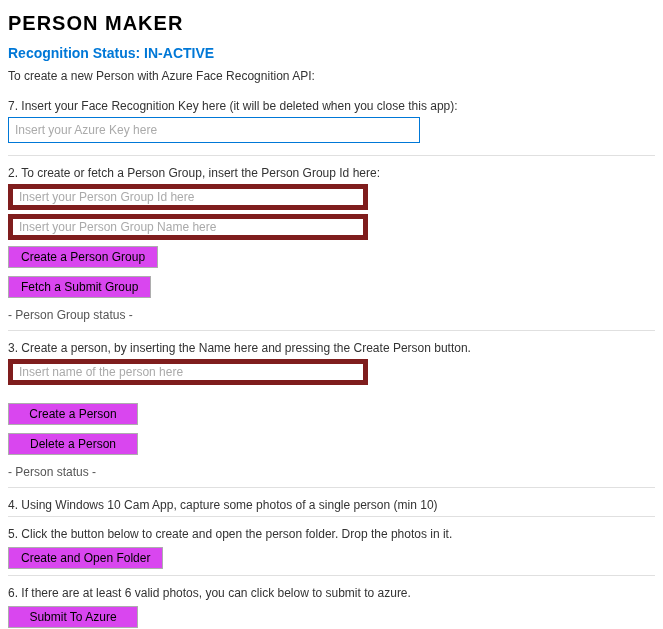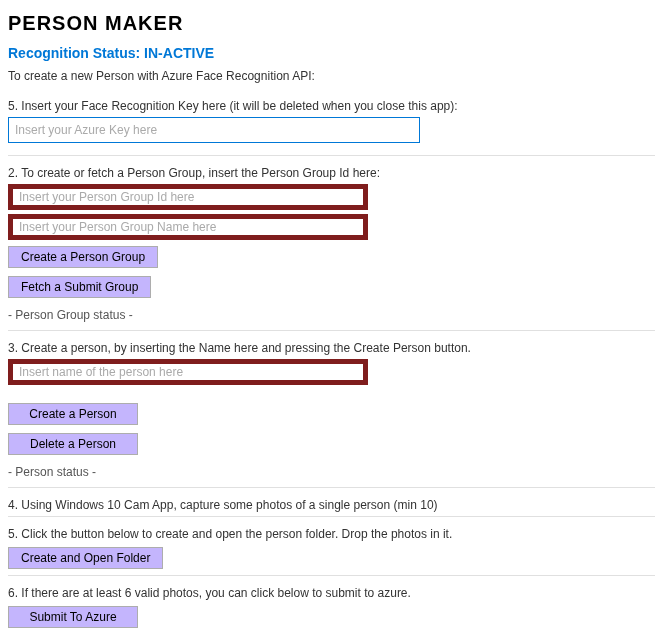--- a/index.html
+++ b/index.html
@@ -76,21 +76,21 @@
     }
 
     .text-input-normal::placeholder {
       color: #aaa;
     }
 
     .btn {
       display: inline-block;
       padding: 3px 12px;
       border: 1px solid #adadad;
-      background: #c4b5fd;
+      background: #d946ef;
       font-size: 12px;
       cursor: pointer;
       color: #000;
       margin-top: 2px;
       margin-bottom: 2px;
       min-width: 130px;
       text-align: center;
     }
 
     .status-text {
@@ -114,21 +114,21 @@
 </head>
 <body>
 
 <div class="app-title">PERSON MAKER</div>
 
 <div class="throttle-status">Recognition Status: IN-ACTIVE</div>
 
 <div class="description">To create a new Person with Azure Face Recognition API:</div>
 
 <div class="section-row">
-  <div class="step-label">5. Insert your Face Recognition Key here (it will be deleted when you close this app):</div>
+  <div class="step-label">7. Insert your Face Recognition Key here (it will be deleted when you close this app):</div>
   <input type="text" class="text-input" placeholder="Insert your Azure Key here" style="">
 </div>
 
 <div class="divider-section">
   <div class="step-label">2. To create or fetch a Person Group, insert the Person Group Id here:</div>
   <input type="text" class="text-input-normal" placeholder="Insert your Person Group Id here" style="">
   <input type="text" class="text-input-normal" placeholder="Insert your Person Group Name here" style="">
   <div style="margin-top: 4px;">
     <button class="btn">Create a Person Group</button>
   </div>

